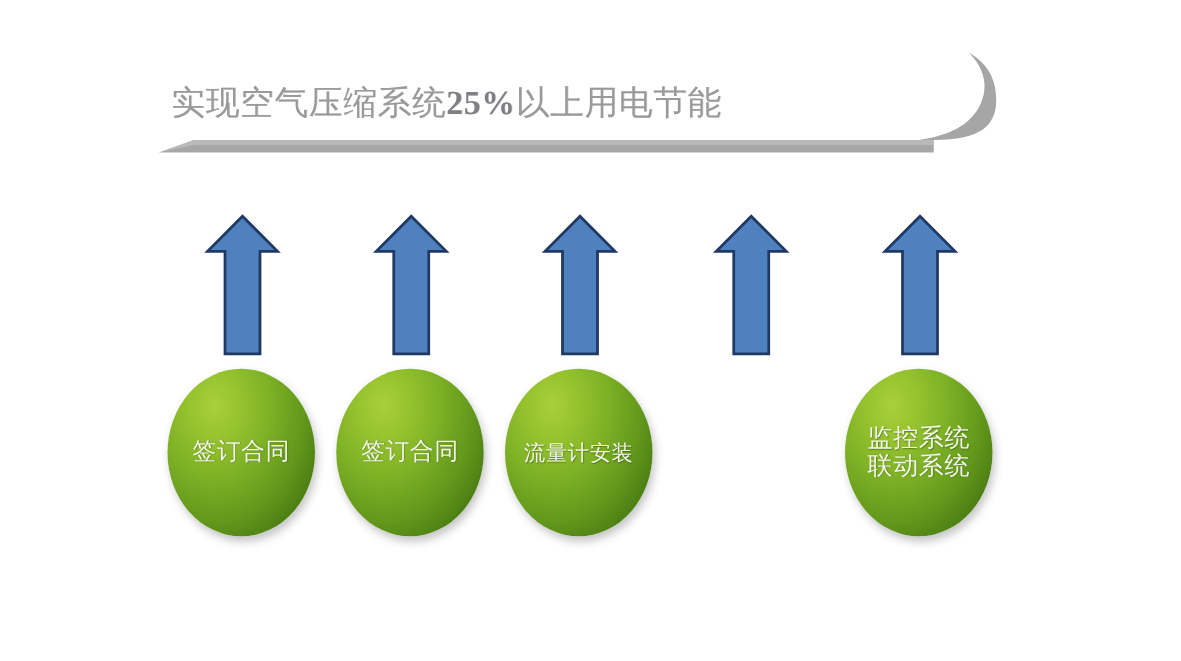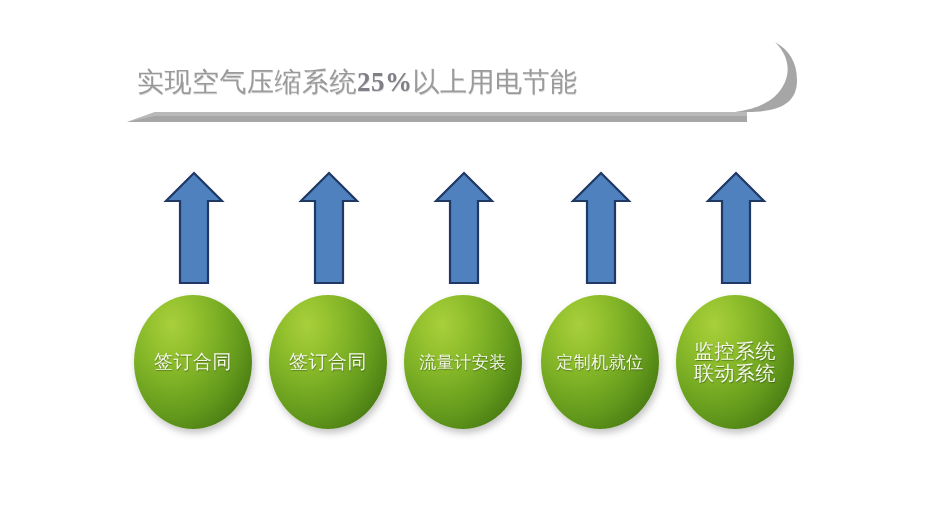--- a/index.html
+++ b/index.html
@@ -155,22 +155,19 @@
   </div>
 
   <div class="node" style="left:269px; top:295px;justify-content:center;">
     <span class="node-label">签订合同</span>
   </div>
 
   <div class="node" style="left:404px; top:295px;">
     <span class="node-label small">流量计安装</span>
   </div>
 
-  <div class="node" style="left:541px; top:295px;">
-    <span class="node-label small">定制机就位</span>
-  </div>
 
   <div class="node" style="left:676px; top:295px;">
     <span class="node-label tiny">监控系统
 联动系统</span>
   </div>
 
 </div>
 
 </body></html>

